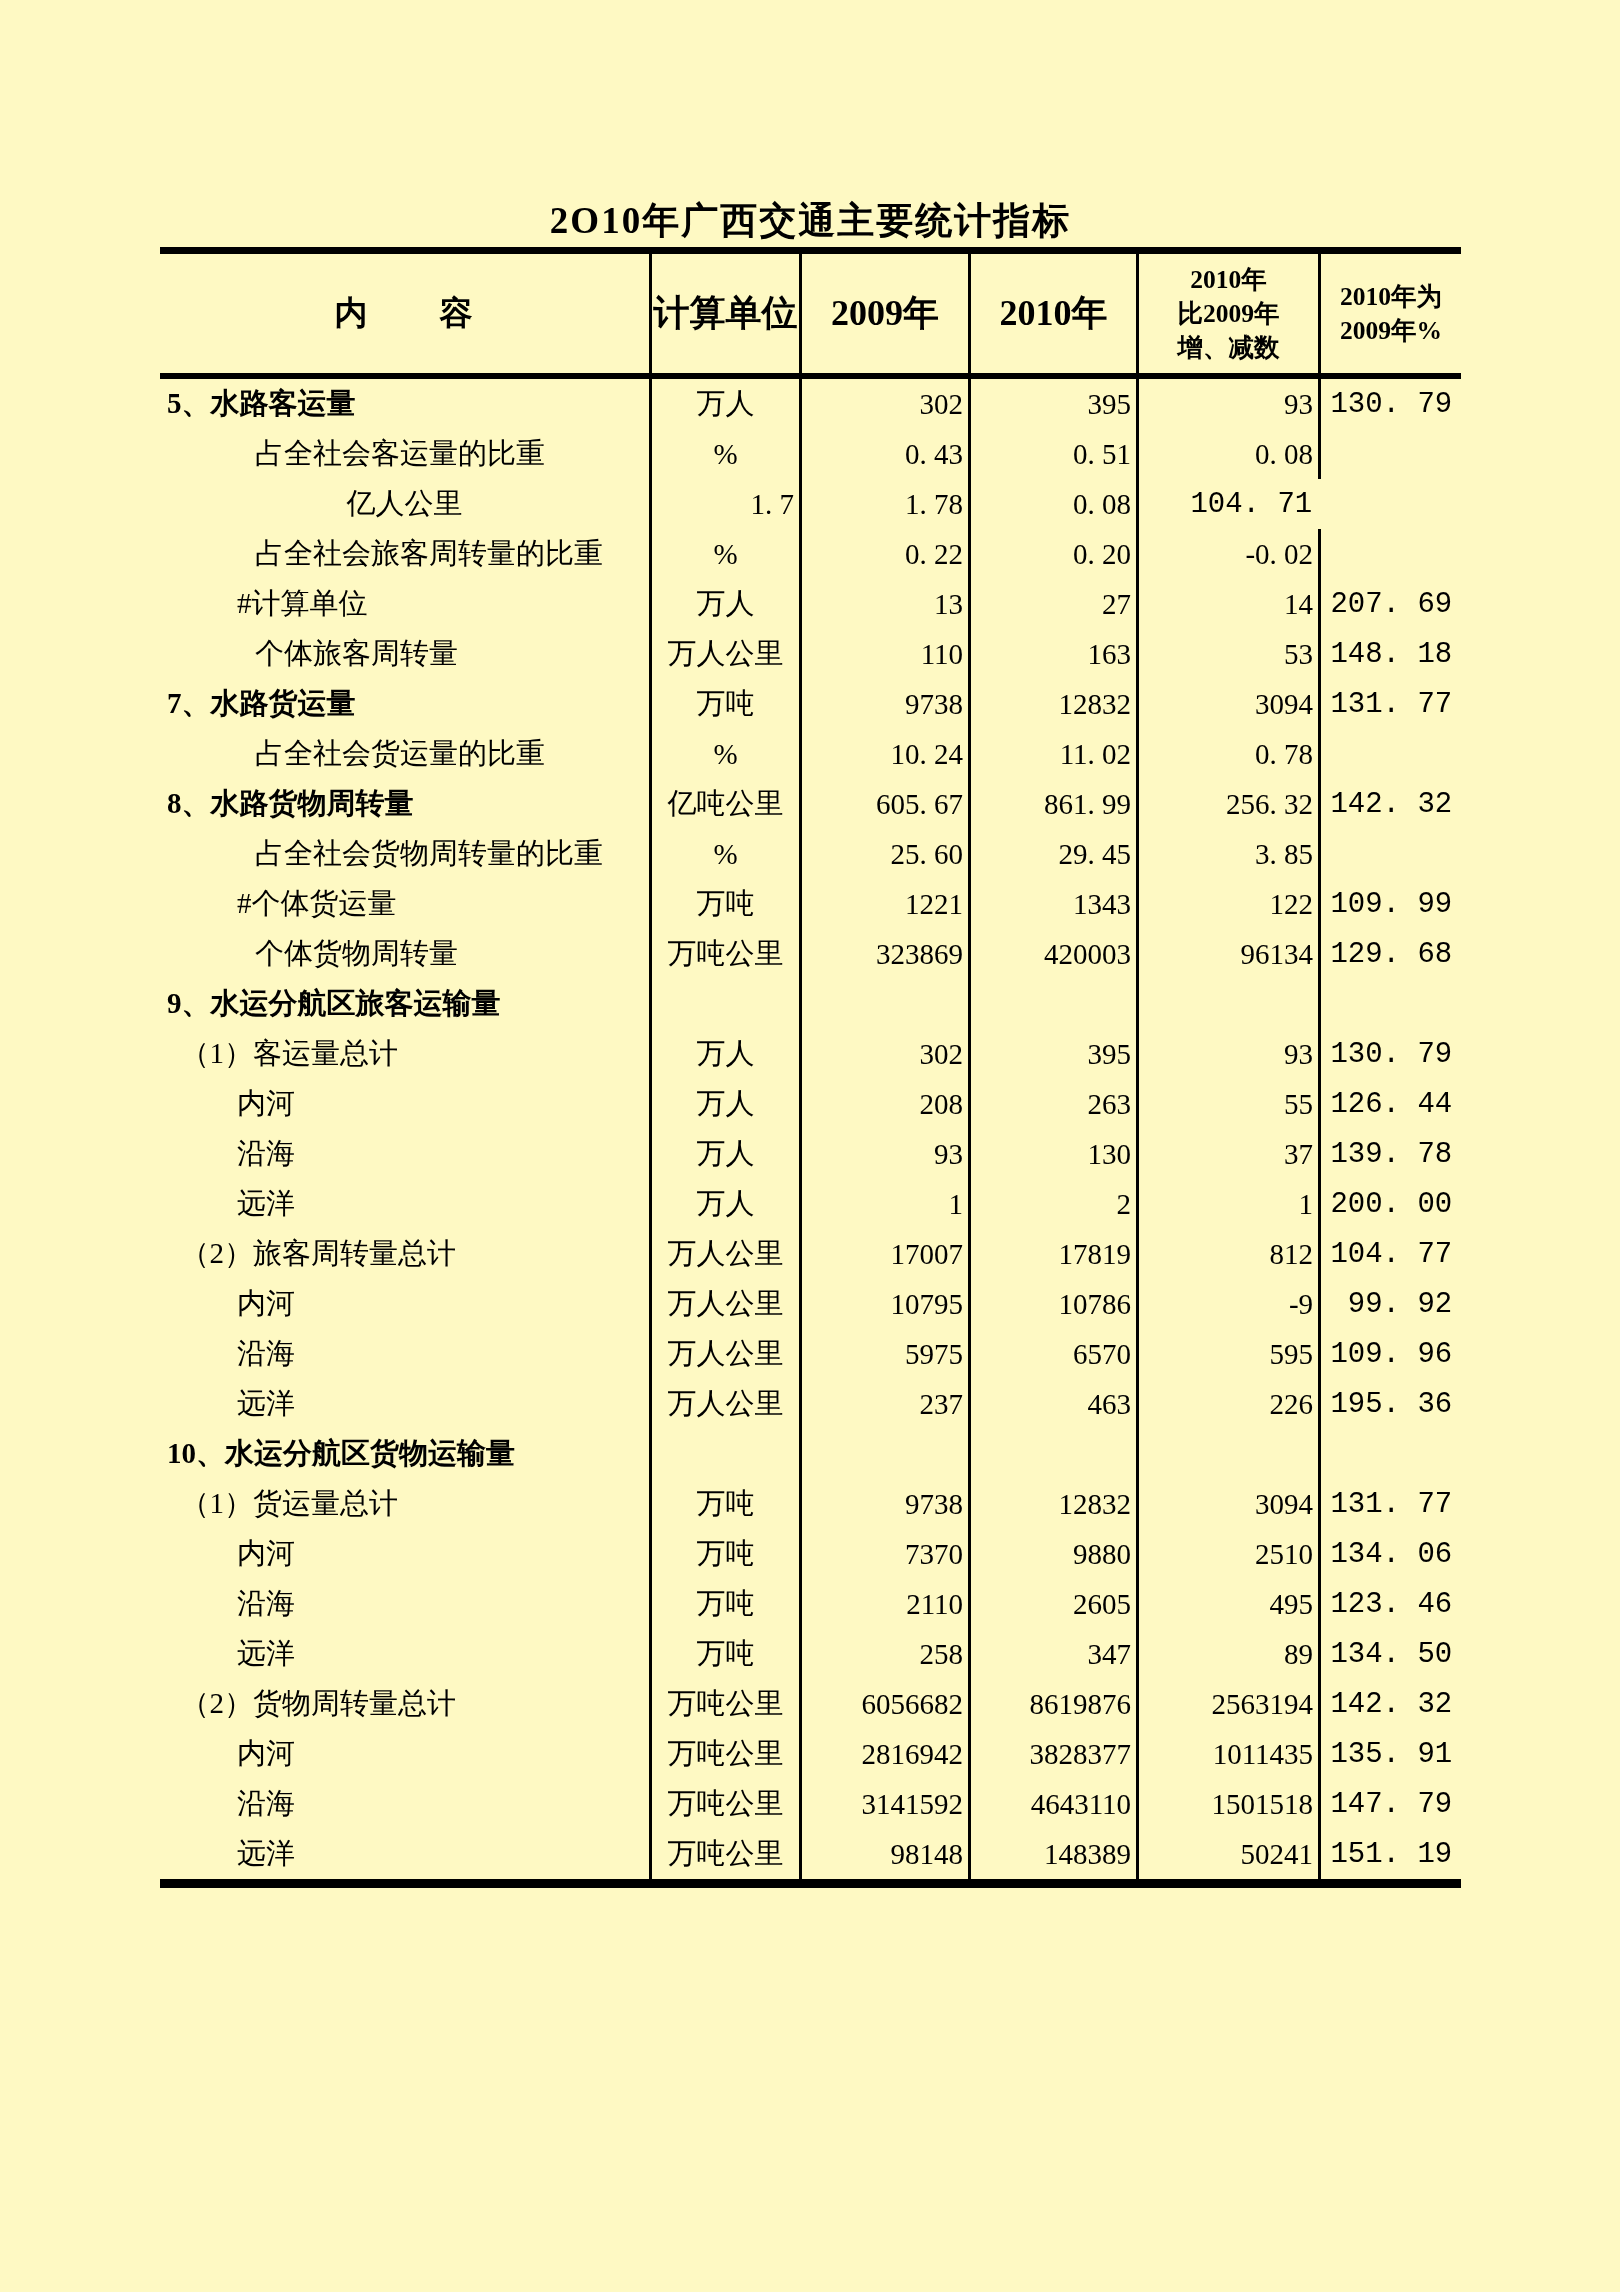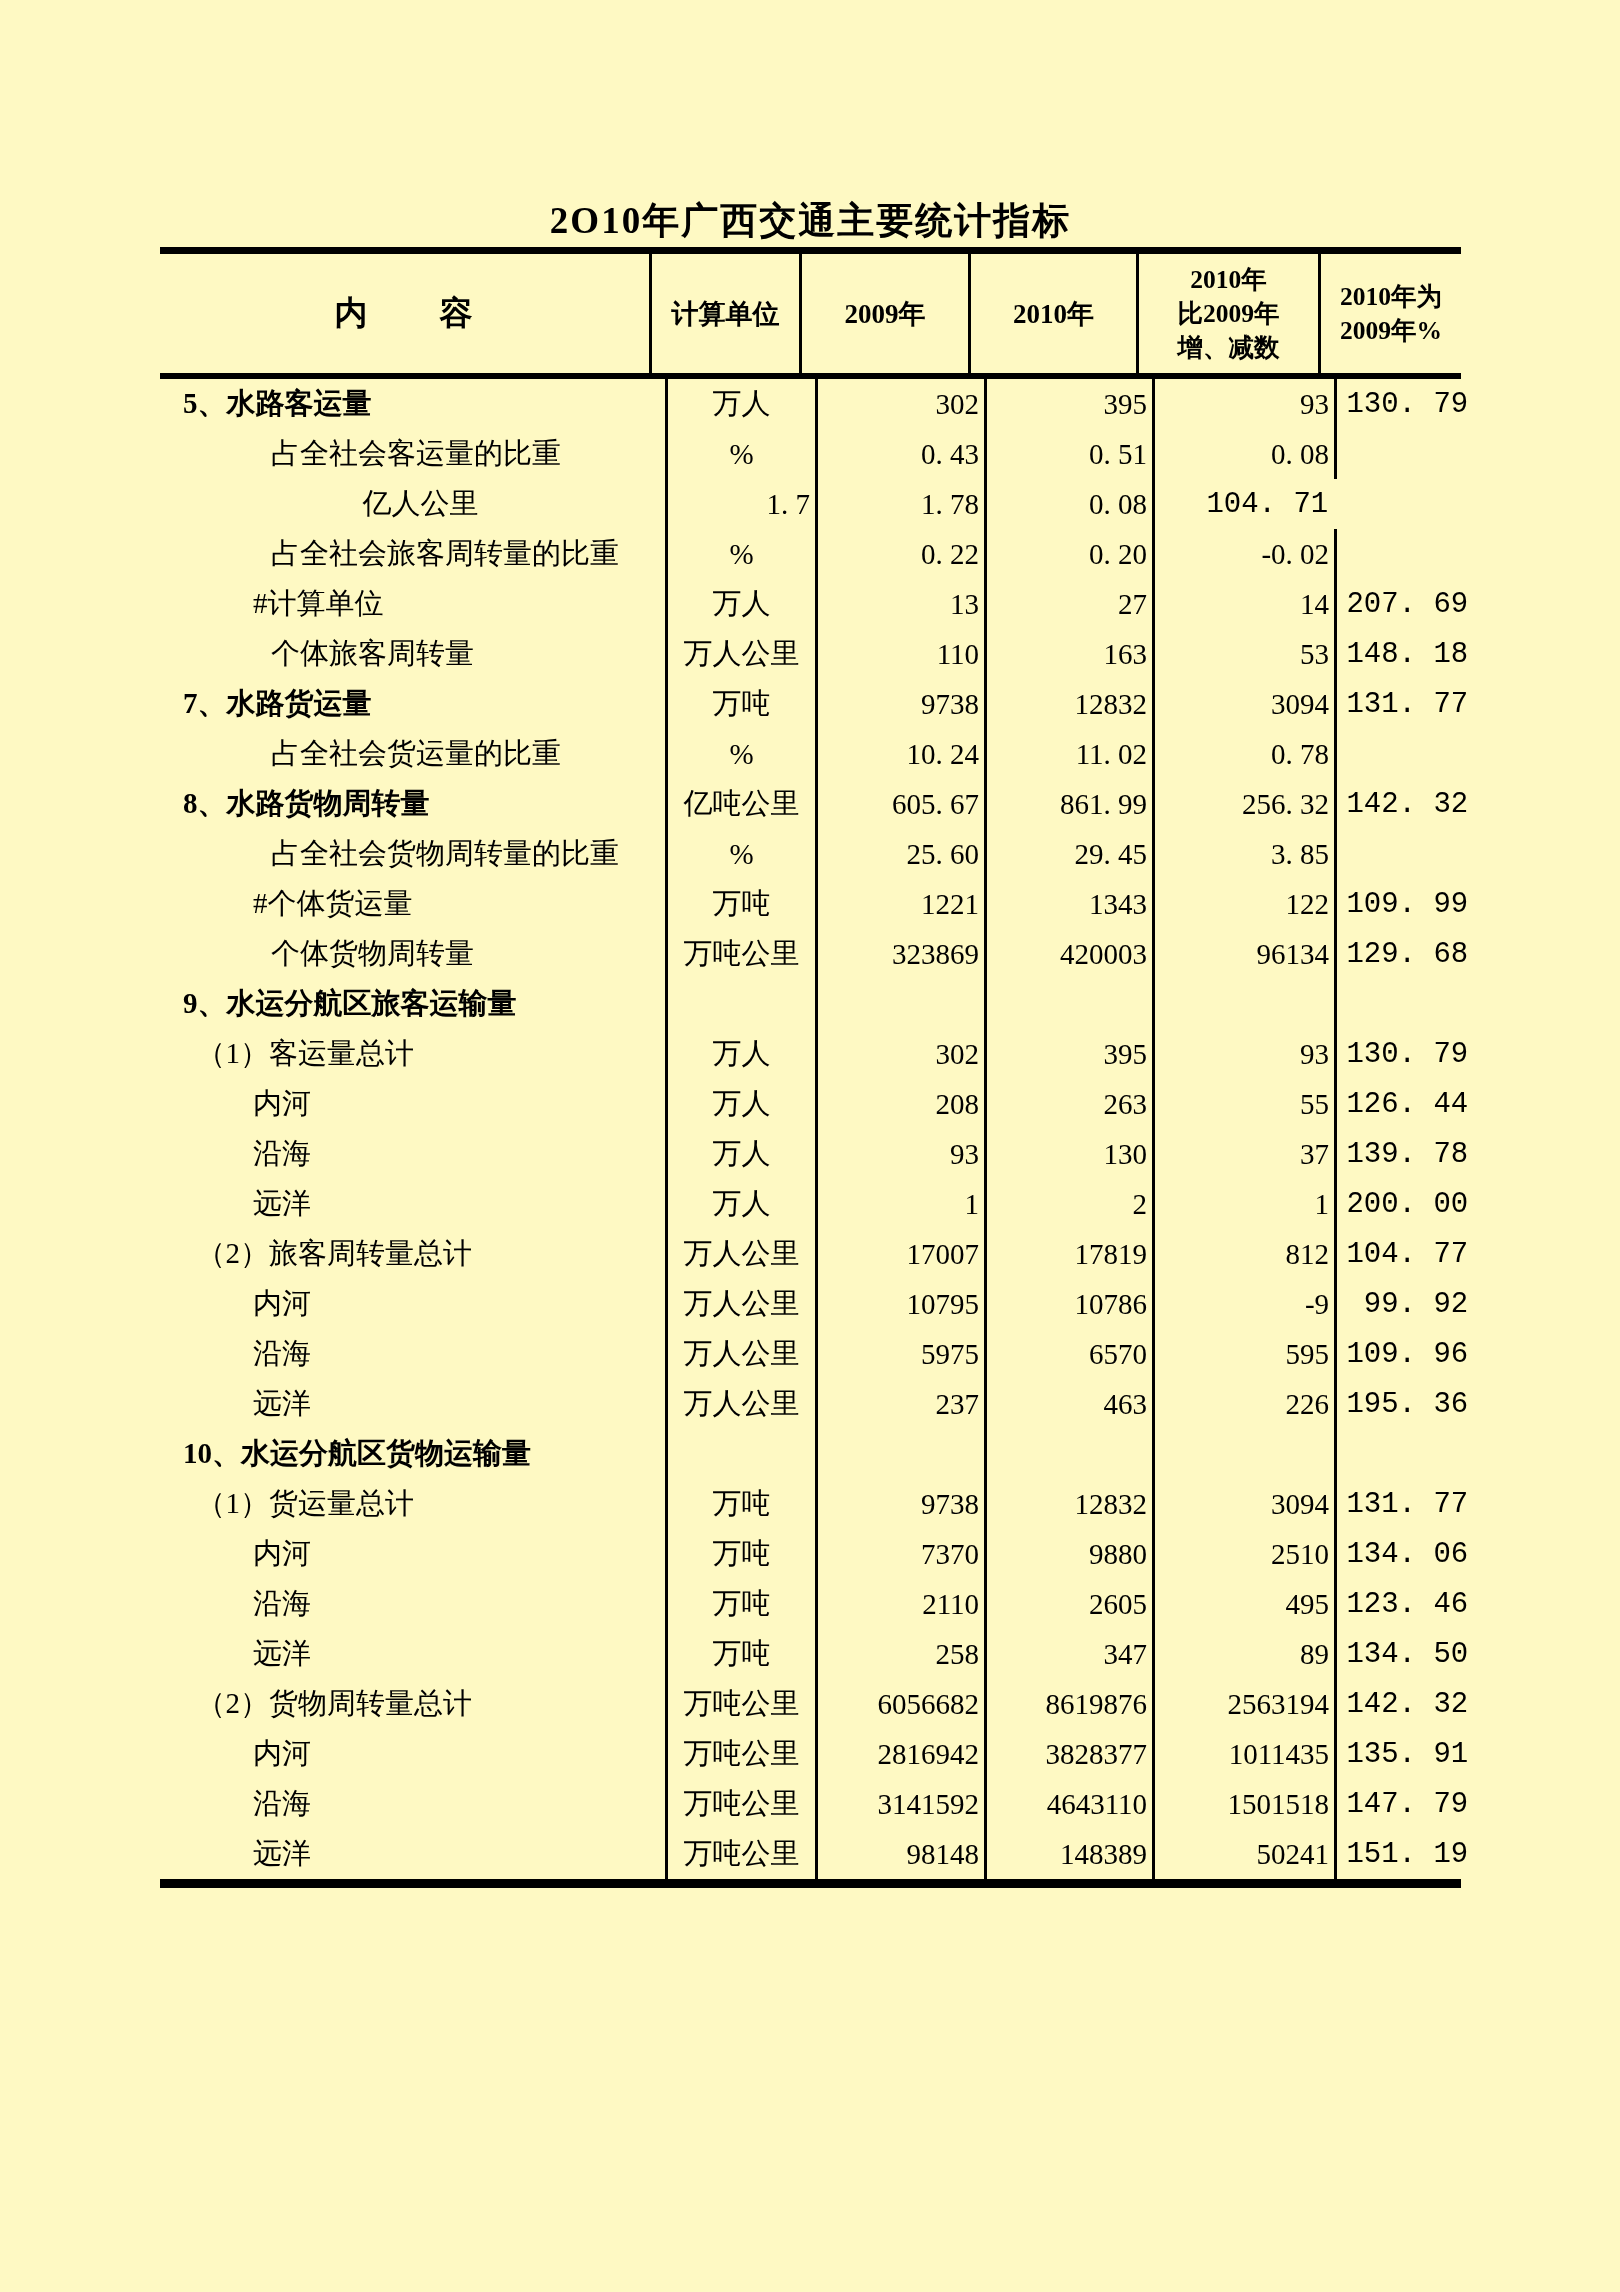--- a/index.html
+++ b/index.html
@@ -9,23 +9,23 @@
              font-weight:bold;font-size:37px;letter-spacing:2px;white-space:nowrap;}
   .stat-table{position:absolute;left:160px;top:247px;width:1301px;
               border-top:7.8px solid #000;border-bottom:9.8px solid #000;}
   .grid-row{display:grid;grid-template-columns:492px 150px 169px 168px 182px 140px;}
   .header-row{height:119px;border-bottom:6.9px solid #000;}
   .cellb{box-sizing:border-box;}
   .vline{border-right:3.9px solid #000;}
   .hcell{display:flex;align-items:center;justify-content:center;text-align:center;
          font-weight:bold;white-space:pre-line;}
   .hc0{font-size:33px;letter-spacing:2px;}
-  .hc1,.hc2,.hc3{font-size:27px;}
+  .hc1,.hc2,.hc3{font-size:36px;}
   .hc4,.hc5{font-size:25.5px;line-height:34px;}
-  .trow{height:50px;margin-left:16px;}
+  .trow{height:50px;}
   .cell{display:flex;align-items:center;font-size:29px;overflow:visible;white-space:nowrap;}
   .cell-unit{justify-content:center;text-align:right;}
   .cell-num{justify-content:flex-end;padding-right:4.9px;}
   .cell-pct{justify-content:flex-end;padding-right:8.8px;font-family:Liberation Mono, monospace;}
   .lvl0{padding-left:6.9px;}
   .lvl1{padding-left:20.6px;}
   .lvl2{padding-left:77px;}
   .lvl3{padding-left:95px;}
   .bold{font-weight:bold;}
 </style>

